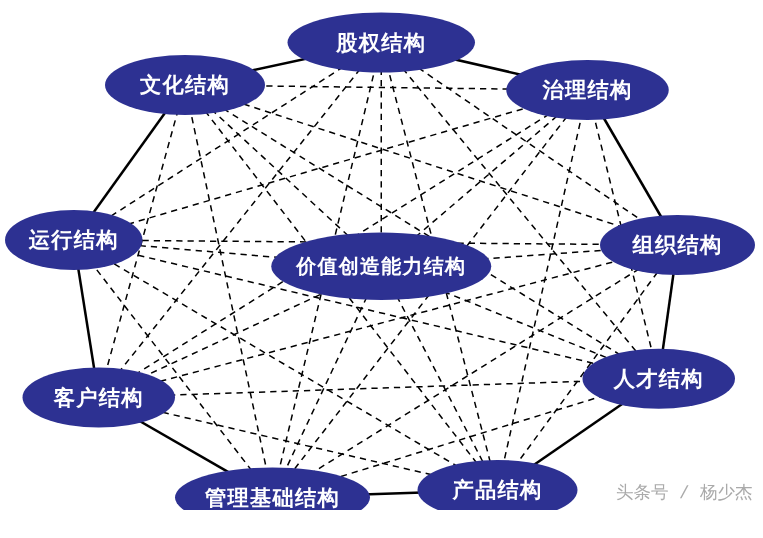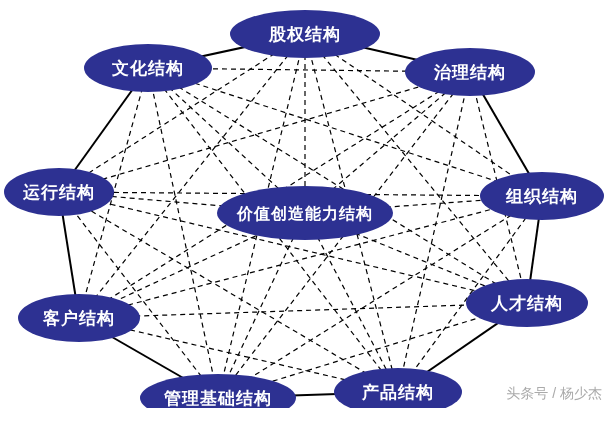--- a/index.html
+++ b/index.html
@@ -30,21 +30,21 @@
   }
   #nodes text.center-label {
     font-size: 16px;
   }
   .watermark {
     position: absolute;
     right: 8px;
     bottom: 5px;
     color: #aaaaaa;
     font-size: 14px;
-    font-family: Liberation Sans, sans-serif;
+    font-family: Liberation Mono, monospace;
     user-select: none;
   }
 </style>
 </head>
 <body>
 
 <div class="canvas">
   <svg id="diagram-svg" viewBox="0 0 610 430" xmlns="http://www.w3.org/2000/svg">
     <g id="lines">
         <line x1="305" y1="34" x2="470" y2="72" stroke="#000000" stroke-width="2"></line>

